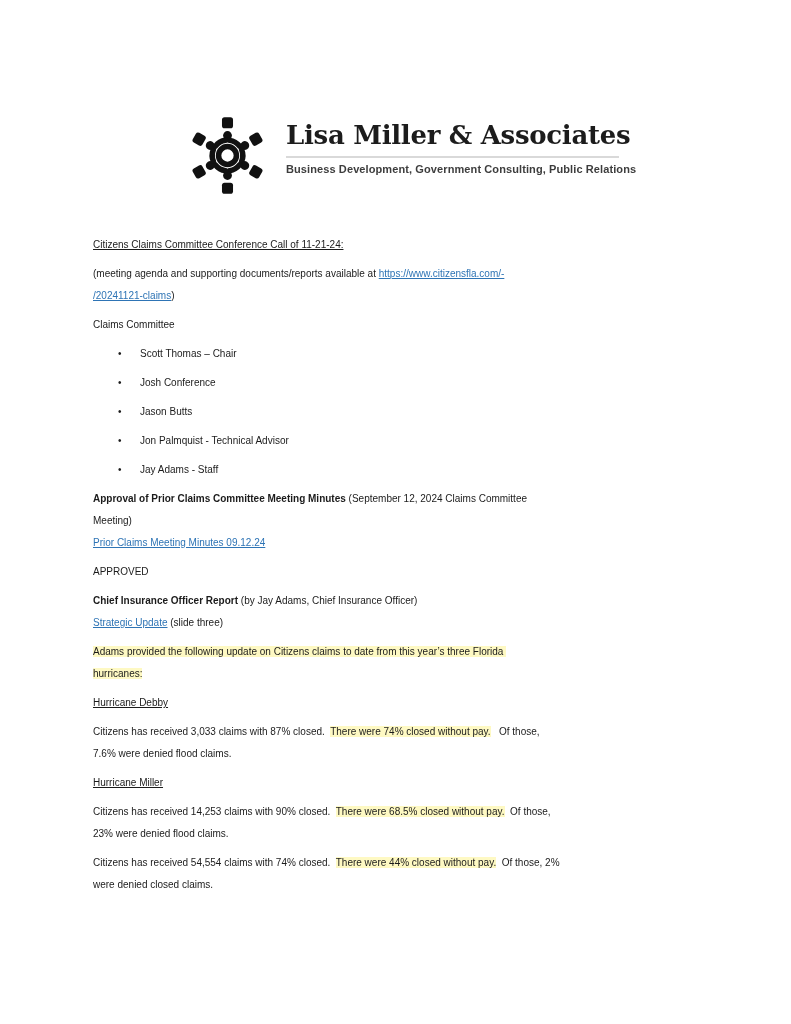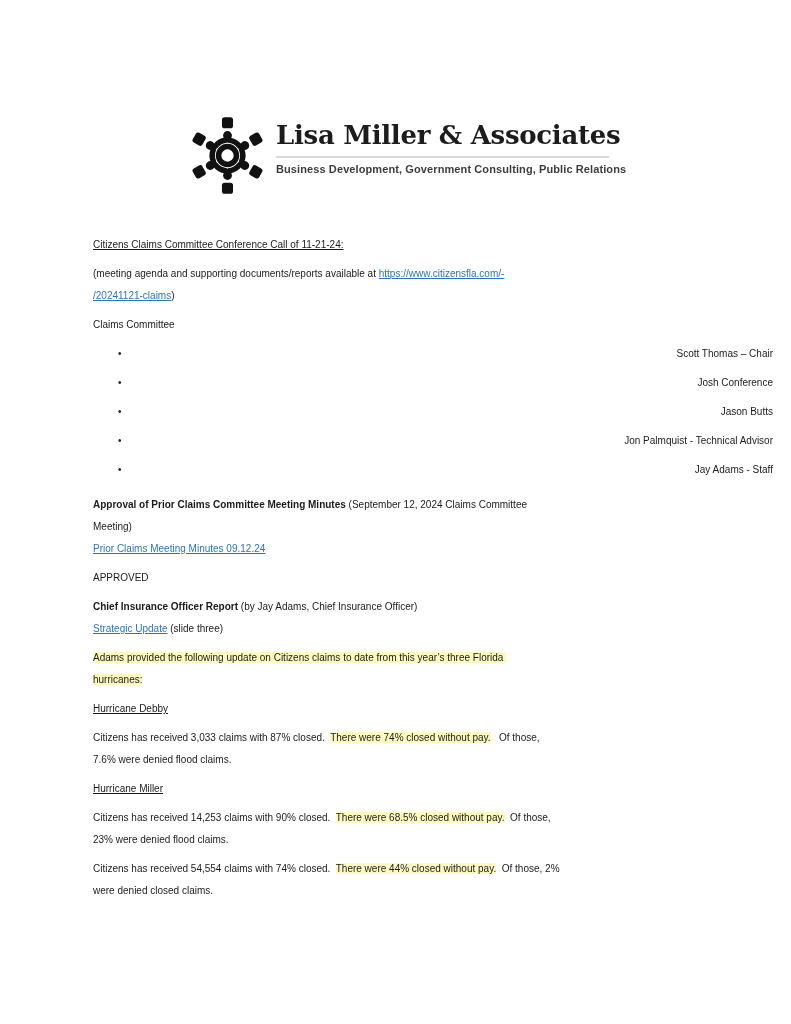--- a/index.html
+++ b/index.html
@@ -13,21 +13,21 @@
     color: #1b1b1b;
   }
 
   
   .logo-block {
     display: flex;
     align-items: flex-start;
     margin: 113px 0 0 185px;
   }
   .logo-icon { width: 85px; height: 85px; flex: 0 0 auto; }
-  .logo-text { margin-left: 6px; padding-top: 8px; }
+  .logo-text { margin-left: 16px; padding-top: 8px; }
   .logo-title {
     font-family: "DejaVu Serif", serif;
     font-weight: bold;
     font-size: 26px;
     line-height: 1.15;
     color: #1c1c1c;
     letter-spacing: -0.3px;
     white-space: nowrap;
   }
   .logo-divider { height: 2px; background: #d9d9d9; margin: 5px 0 5px; width: 333px; }
@@ -45,21 +45,21 @@
     margin: 36px 0 0 93px;
     width: 680px;
     font-size: 10px;
     line-height: 22px;
   }
   .para { margin: 0 0 7px; white-space: pre-wrap; }
   .heading { text-decoration: underline; }
   .bold { font-weight: bold; }
   .mark { background: #fef9c3; }
   a.link { color: #2E74B5; text-decoration: underline; cursor: pointer; }
-  ul.bullets { list-style: none; margin: 0 0 13px; padding: 0; text-align: right; }
+  ul.bullets { list-style: none; margin: 0 0 7px; padding: 0; }
   ul.bullets li { position: relative; padding-left: 47px; margin: 0 0 7px; }
   ul.bullets li::before {
     content: "\2022";
     position: absolute;
     left: 25px;
     top: 0;
   }
 </style>
 </head>
 <body>

